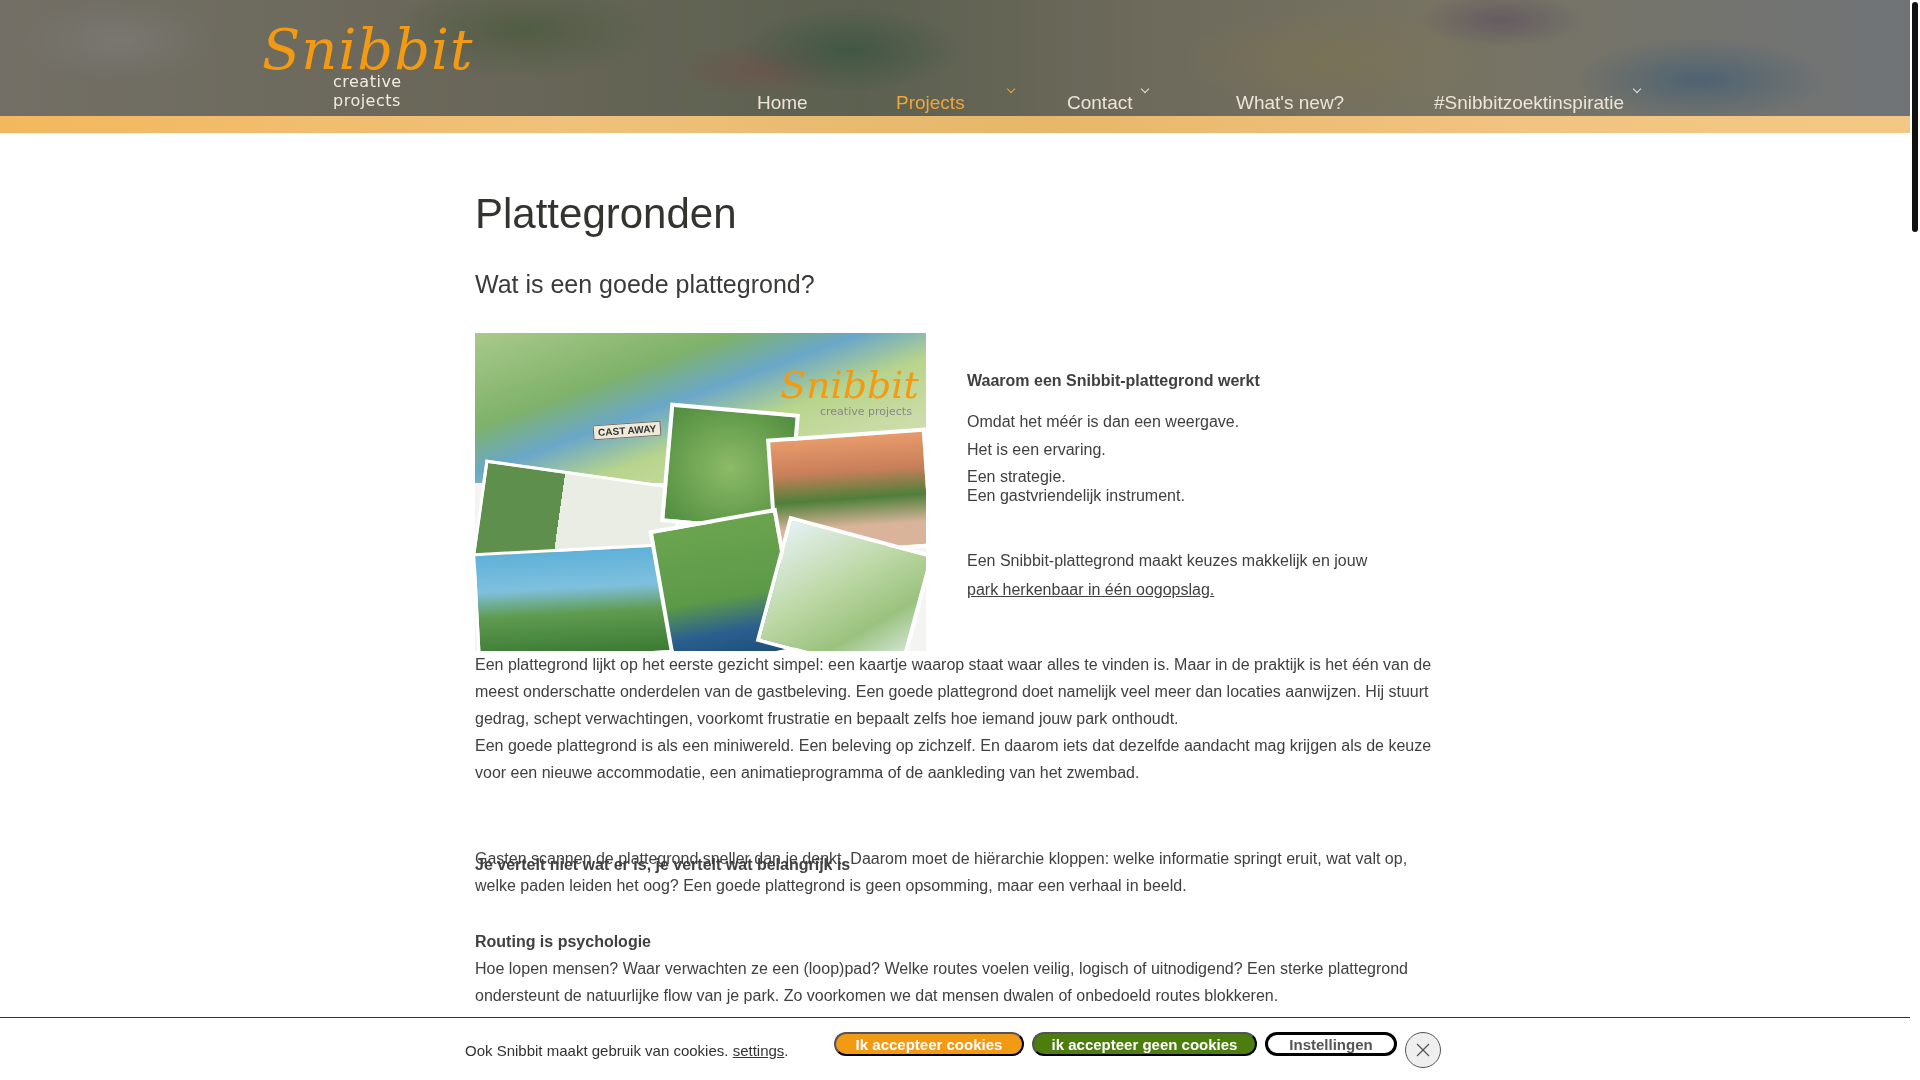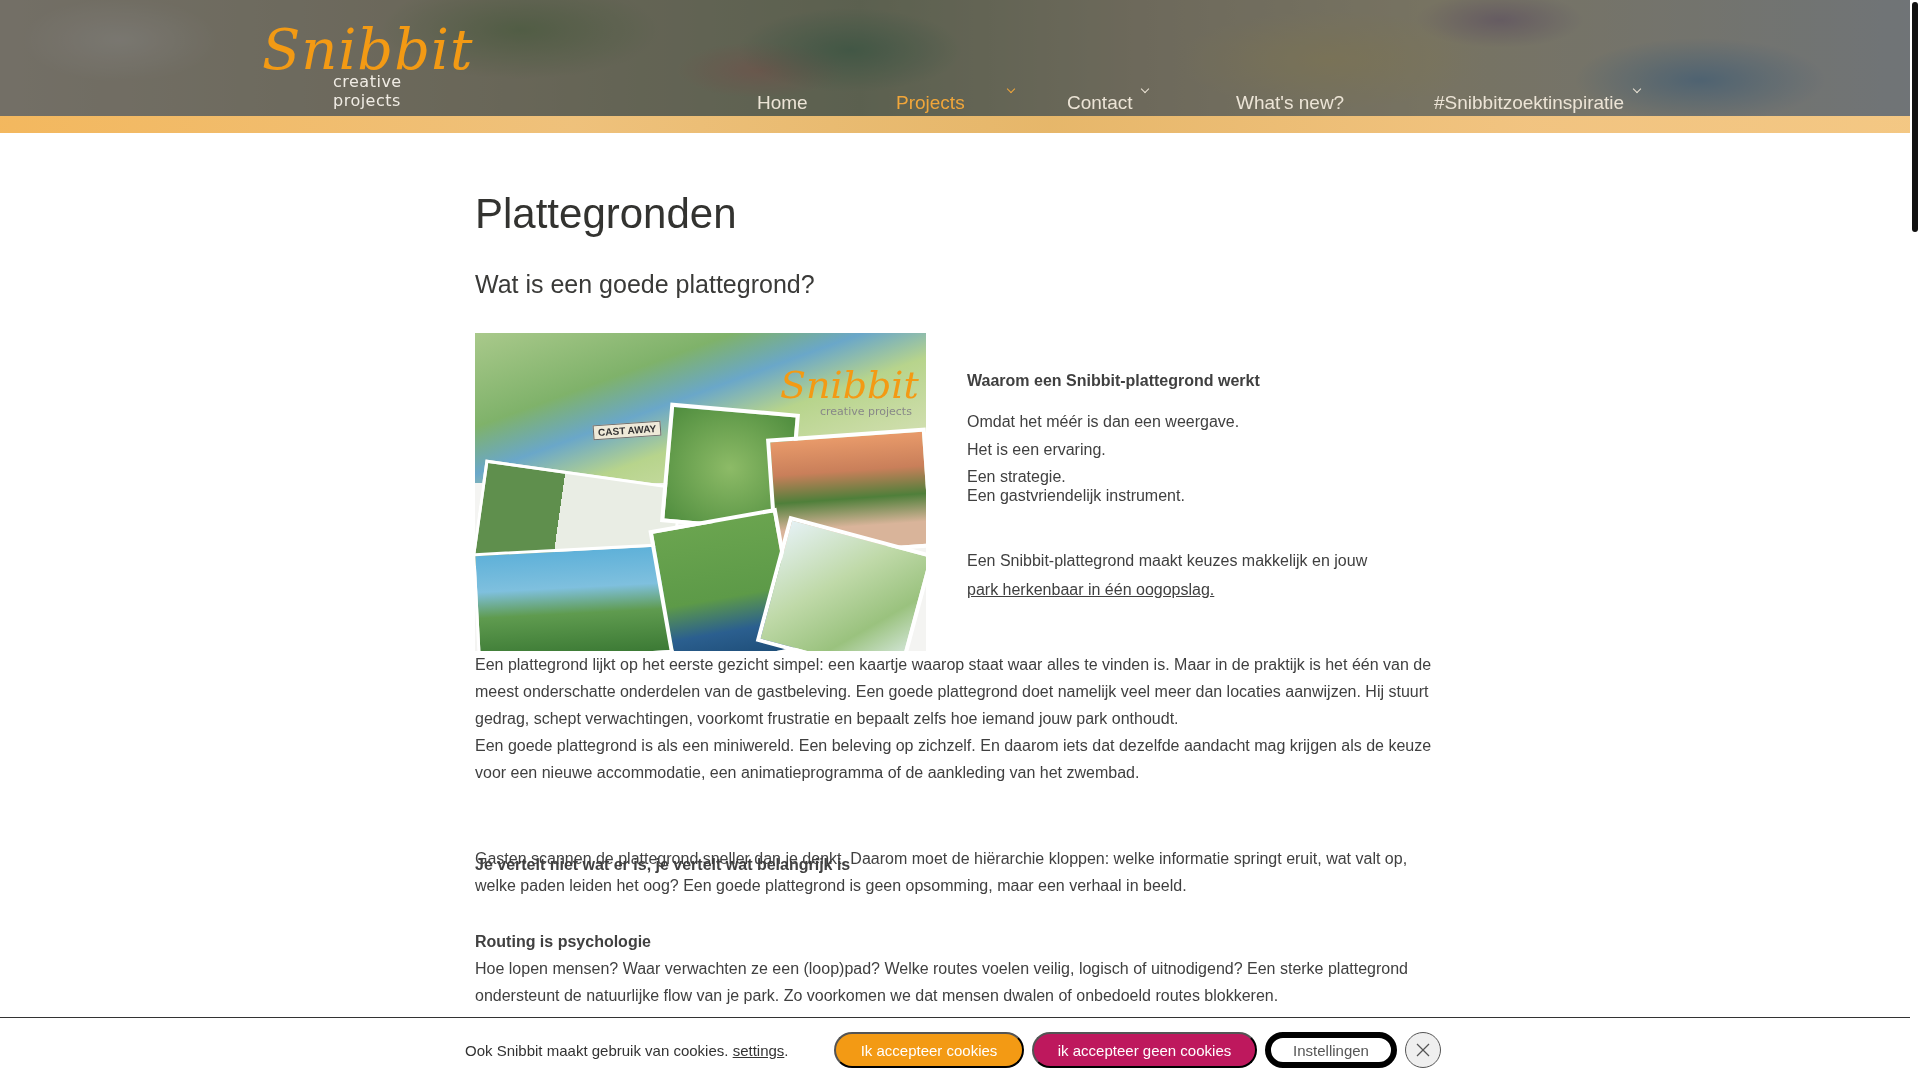--- a/index.html
+++ b/index.html
@@ -62,24 +62,24 @@
     .side-heading { position: absolute; top: 356px; left: 0; font-weight: bold; white-space: nowrap; margin-top: 16px; }
     .side-line { position: absolute; left: 0; white-space: nowrap; }
 
     .para { position: absolute; left: 0; width: 960px; font-size: 16px; line-height: 27px; color: #404040; }
     .para-bold { position: absolute; left: 0; font-size: 16px; font-weight: bold; color: #404040; white-space: nowrap; }
 
     
     .cookie-bar { position: absolute; left: 0; top: 1017px; width: 1910px; height: 63px; background: #ffffff; border-top: 1px solid #333; }
     .cookie-text { position: absolute; left: 465px; top: 24px; font-size: 15px; color: #333; white-space: nowrap; }
     .cookie-text a { color: #333; text-decoration: underline; }
-    .btn { position: absolute; top: 14px; height: 36px; border-radius: 18px; font-size: 15px; display: flex; align-items: center; justify-content: center; cursor: pointer; white-space: nowrap; }
+    .btn { position: absolute; top: 14px; height: 24px; border-radius: 18px; font-size: 15px; display: flex; align-items: center; justify-content: center; cursor: pointer; white-space: nowrap; font-weight: bold; }
     .btn-accept { left: 834px; width: 190px; background: #f39a14; color: #fff; }
-    .btn-reject { left: 1032px; width: 225px; background: #be185d; color: #fff; }
-    .btn-settings { left: 1265px; width: 132px; background: #fff; color: #555; border: 6px solid #000000; }
+    .btn-reject { left: 1032px; width: 225px; background: #4d7c0f; color: #fff; }
+    .btn-settings { left: 1265px; width: 132px; background: #fff; color: #555; border: 3px solid #000000; }
     .btn-close { position: absolute; left: 1405px; top: 14px; width: 36px; height: 36px; border-radius: 50%; border: 1px solid #555; display: flex; align-items: center; justify-content: center; cursor: pointer; }
     .btn-close svg { width: 18px; height: 18px; }
 
     
     .scrollbar { position: absolute; right: 0; top: 0; width: 10px; height: 1080px; background: #ffffff; }
     .scroll-thumb { position: absolute; right: 2px; top: 2px; width: 6px; height: 230px; background: #111; border-radius: 3px; }
   </style>
 </head>
 <body>
 

